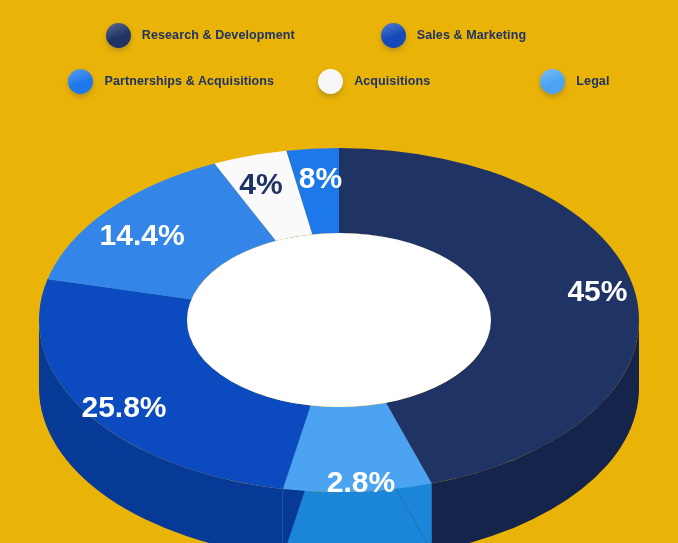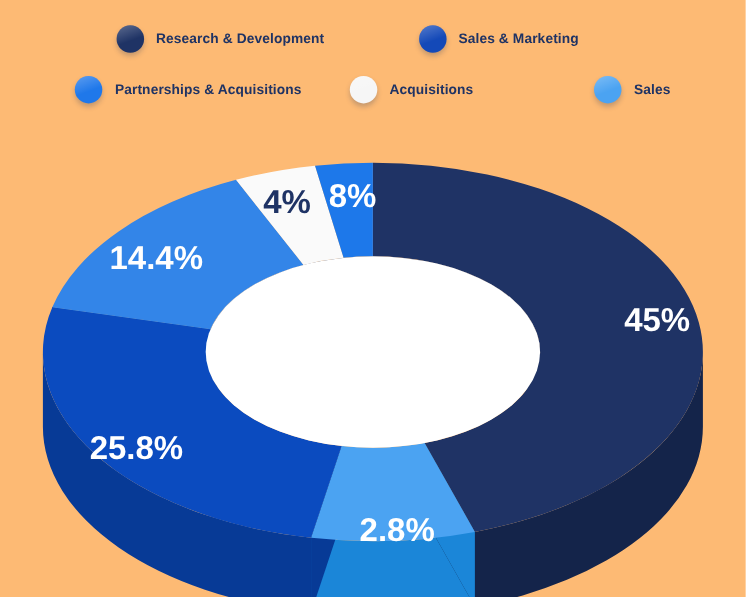--- a/index.html
+++ b/index.html
@@ -11,21 +11,21 @@
   body {
     width: 678px;
     height: 543px;
     overflow: hidden;
     font-family: "Liberation Sans", sans-serif;
     position: relative;
   }
   #root {
     position: absolute;
     inset: 0;
-    background: #fdba74;
+    background: #eab308;
   }
 
   
   .legend {
     position: absolute;
     left: 0;
     top: 0;
     width: 678px;
     padding-top: 12px;
     box-sizing: border-box;
@@ -105,21 +105,21 @@
       <div class="legend-item" style="margin-right:44px;">
         <span class="legend-dot" style="background: rgb(31, 120, 234);"></span>
         <span class="legend-label">Partnerships &amp; Acquisitions</span>
       </div>
       <div class="legend-item" style="margin-right:110px;">
         <span class="legend-dot" style="background: rgb(246, 246, 246);"></span>
         <span class="legend-label">Acquisitions</span>
       </div>
       <div class="legend-item">
         <span class="legend-dot" style="background: rgb(75, 163, 242);"></span>
-        <span class="legend-label">Sales</span>
+        <span class="legend-label">Legal</span>
       </div>
     </div>
   </div>
 
   <div class="chart-wrap">
     <svg class="chart-svg" viewBox="0 0 678 435">
       <g id="donut-sides">
           <path d="M 639 212
                A 300 172 0 0 1 431.71 375.58
                L 431.71 443.58

